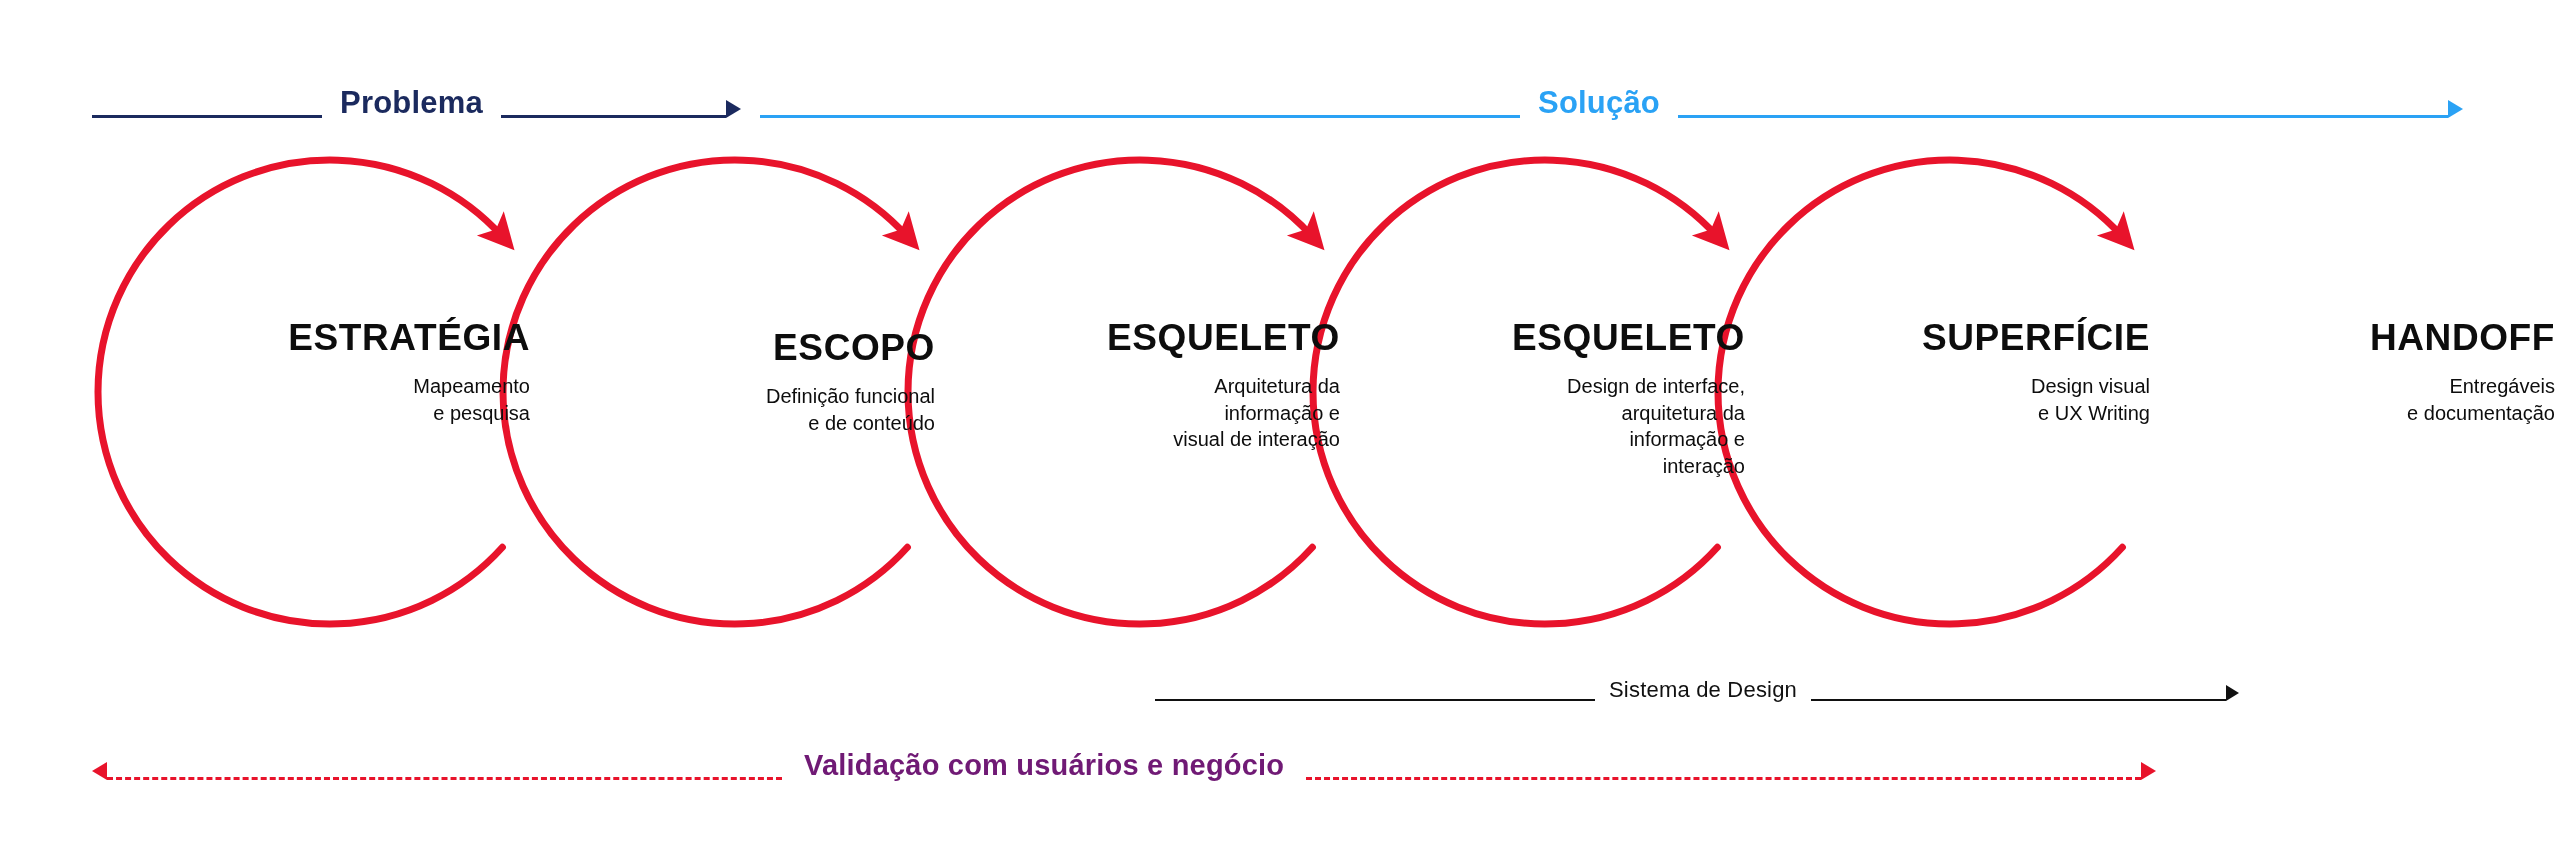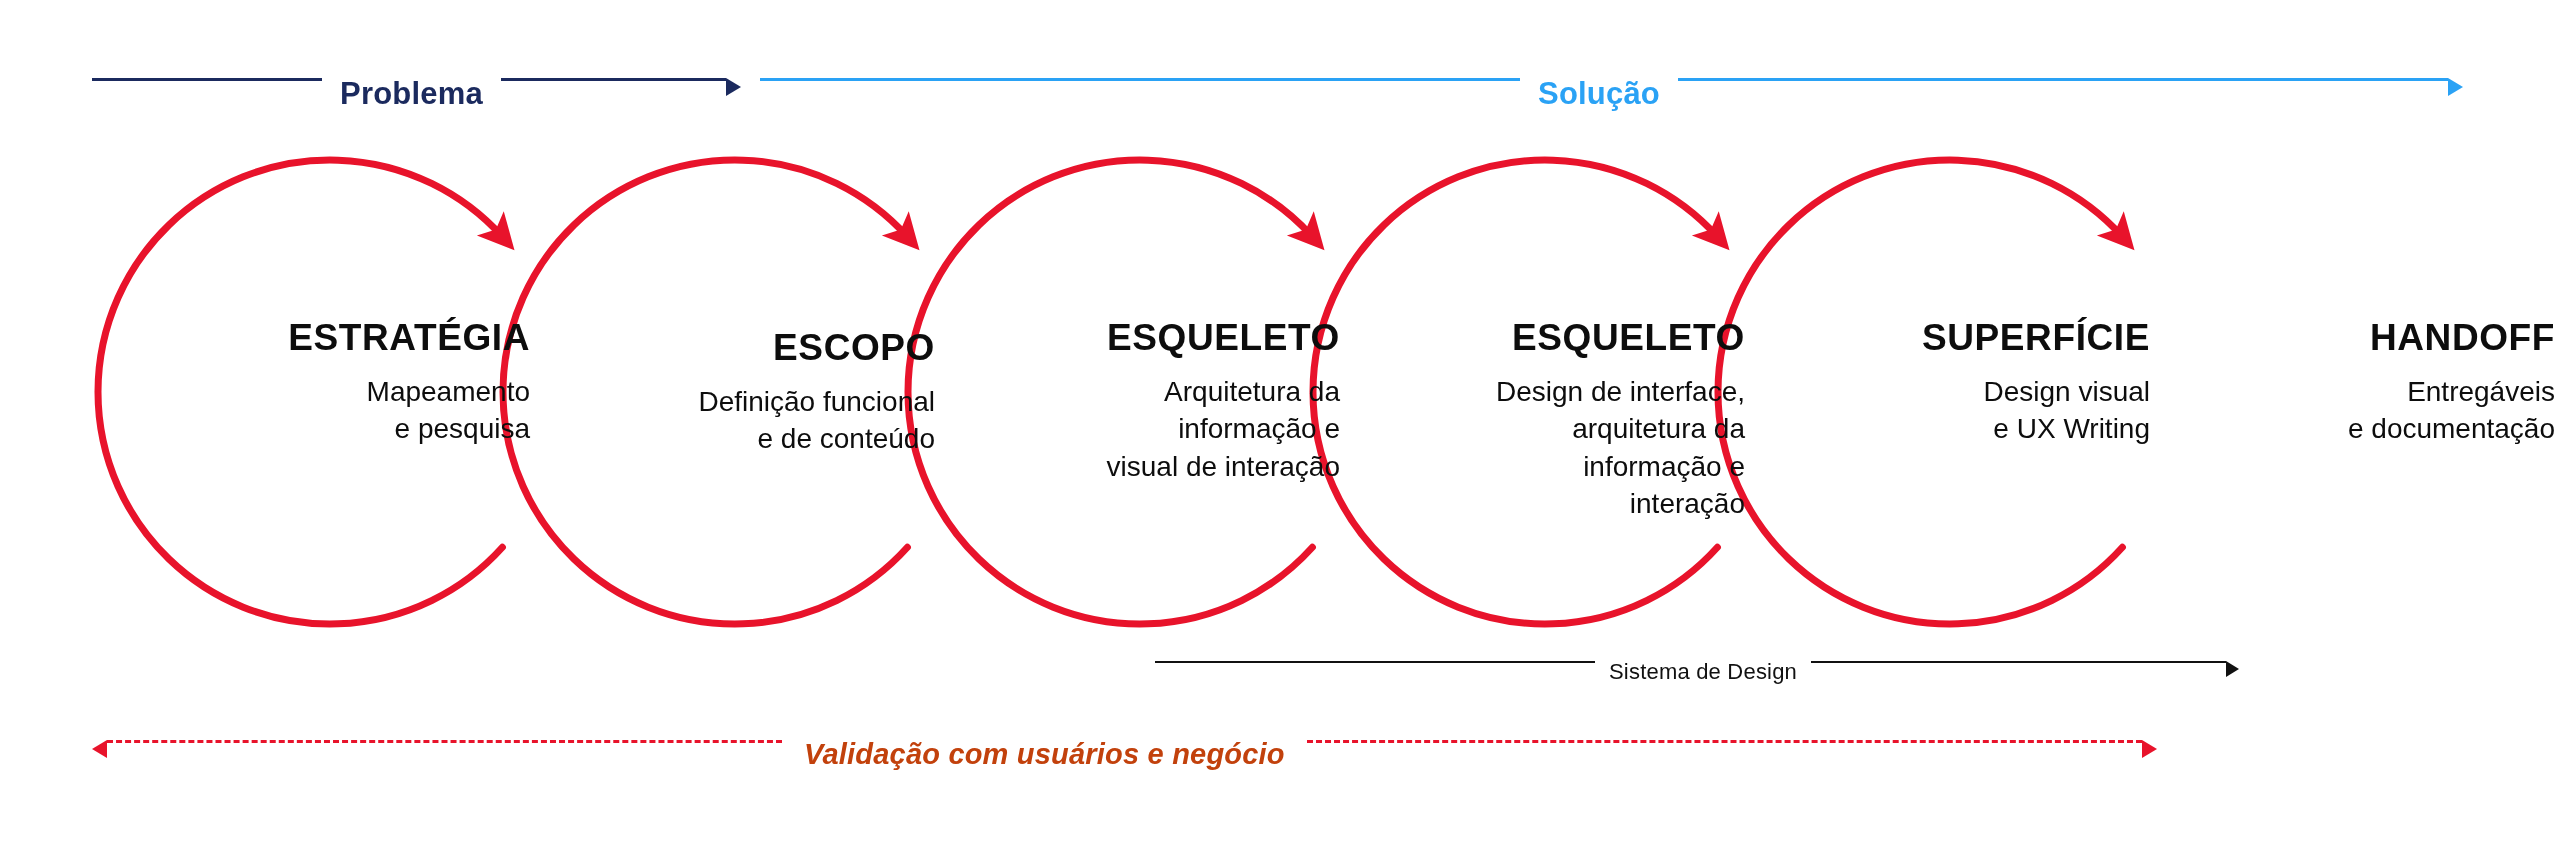--- a/index.html
+++ b/index.html
@@ -7,21 +7,21 @@
     width:2560px;height:857px;
     font-family:"Liberation Sans", sans-serif;
     color:#111111;
     overflow:hidden;
   }
   #stage{position:relative;width:2560px;height:857px;background:#ffffff;}
 
   
   .axis-row{position:absolute;left:0;top:0;width:2560px;height:130px;}
 
-  .axis-seg{position:absolute;display:flex;align-items:flex-start;height:40px;}
+  .axis-seg{position:absolute;display:flex;align-items:flex-end;height:40px;}
   .axis-line{height:0;border-top-width:3px;border-top-style:solid;flex:0 0 auto;}
   .axis-label{
     font-size:31px;font-weight:bold;letter-spacing:.2px;
     white-space:nowrap;padding:0 18px;line-height:1;
   }
   .axis-head{
     width:0;height:0;flex:0 0 auto;
     border-top:9px solid transparent;
     border-bottom:9px solid transparent;
   }
@@ -47,39 +47,39 @@
     width:400px;
     text-align:right;
     transform:translate(-50%,0);
   }
   .stage-title{
     font-size:37px;font-weight:bold;letter-spacing:.6px;
     color:#0d0d0d;line-height:1.06;margin:0;white-space:nowrap;
   }
   .stage-desc{
     margin:16px 0 0 0;
-    font-size:28px;font-weight:normal;color:#0d0d0d;line-height:1.33;
+    font-size:20px;font-weight:normal;color:#0d0d0d;line-height:1.33;
   }
   .stage-desc span{display:block;}
 
   
   #axis-sistema{left:1155px;top:661px;}
   #axis-sistema .axis-label{color:#111111;font-size:22px;font-weight:normal;padding:0 14px;}
   #axis-sistema .axis-line{border-top-color:#111111;border-top-width:2px;}
   #axis-sistema .axis-head{
     border-top:8px solid transparent;border-bottom:8px solid transparent;
     border-left:13px solid #111111;
   }
 
   
   #axis-validacao{left:92px;top:740px;}
   #axis-validacao .dash{
     height:0;border-top:3px dashed #e8132b;flex:0 0 auto;
   }
-  #axis-validacao .axis-label{color:#c2410c;font-size:29px;font-weight:bold;padding:0 22px;font-style:italic;}
+  #axis-validacao .axis-label{color:#701a75;font-size:29px;font-weight:bold;padding:0 22px;}
   #axis-validacao .head-left{
     width:0;height:0;flex:0 0 auto;
     border-top:9px solid transparent;border-bottom:9px solid transparent;
     border-right:15px solid #e8132b;
   }
   #axis-validacao .head-right{
     width:0;height:0;flex:0 0 auto;
     border-top:9px solid transparent;border-bottom:9px solid transparent;
     border-left:15px solid #e8132b;
   }

